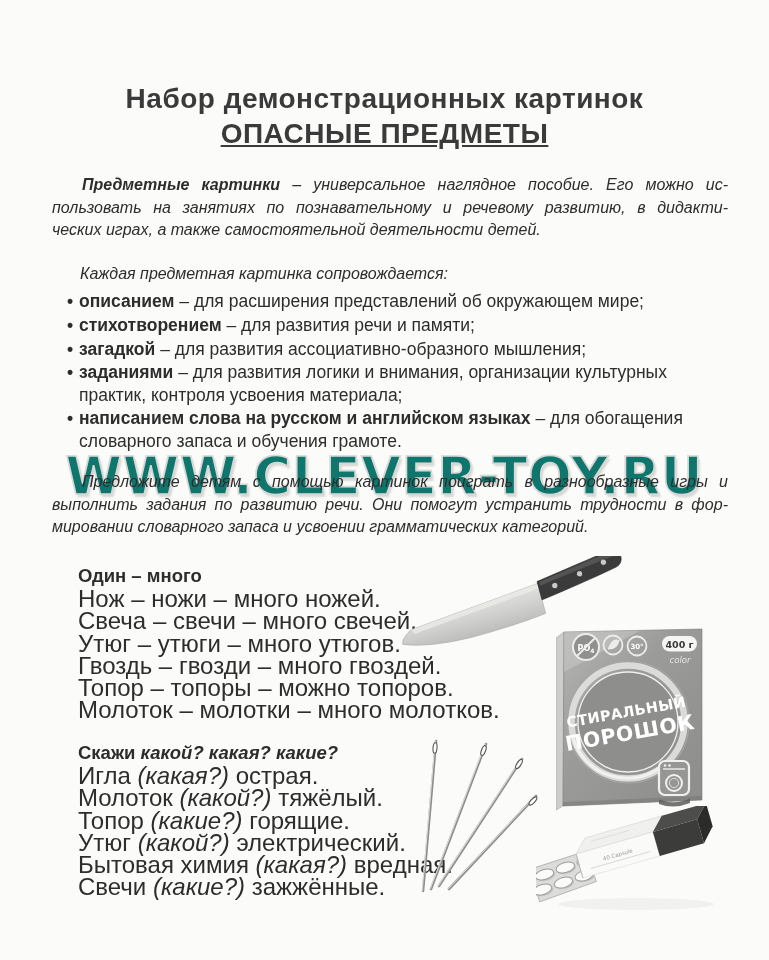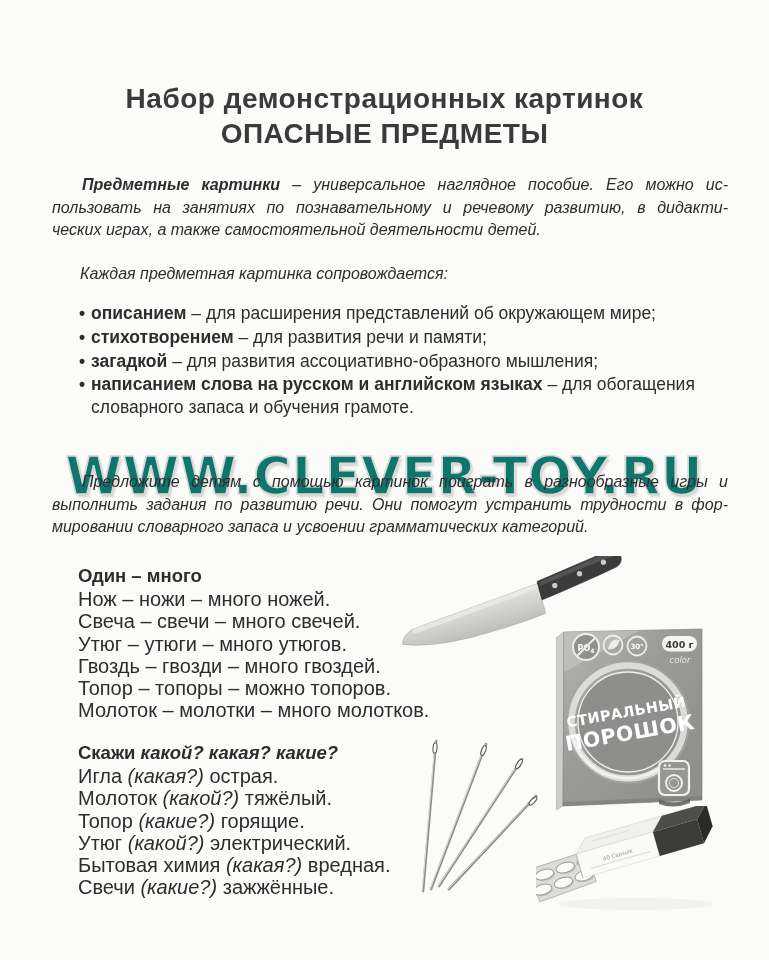--- a/index.html
+++ b/index.html
@@ -13,39 +13,39 @@
   }
   .abs{position:absolute;}
   
   .title{
     left:0;right:0;text-align:center;
     font-weight:bold;color:#3a3a3a;
     font-size:28px;letter-spacing:0.5px;line-height:28px;
     z-index:2;
   }
   .title1{top:85px;}
-  .title2{top:120px;}
+  .title2{top:120px;text-decoration:underline;}
   
   .para{left:52px;width:676px;font-size:16px;line-height:22.5px;z-index:2;font-style:italic;}
   .pline{display:block;}
   .pline.just{text-align:justify;text-align-last:justify;}
   .pline.indent{text-indent:30px;}
   .b{font-weight:bold;}
   .intro{top:174px;}
   .list-intro{top:263px;text-indent:28px;}
   .para2{top:471px;}
   
-  .bullets{left:70px;top:290px;width:660px;margin:12px;padding:0;list-style:none;
+  .bullets{left:70px;top:290px;width:660px;margin:0;padding:0;list-style:none;
     font-size:17.5px;line-height:22.3px;z-index:2;}
   .bullets li{position:relative;padding-left:9px;margin:0 0 1.5px 0;}
   .bullets li::before{content:"•";position:absolute;left:-3px;top:0;font-weight:bold;}
   .cont{display:block;}
   
   .sect-head{left:78px;font-weight:bold;font-size:18.5px;z-index:2;}
-  .sect-lines{left:78px;font-size:20px;line-height:22.3px;z-index:2;}
+  .sect-lines{left:78px;font-size:24px;line-height:22.3px;z-index:2;}
   .h1s{top:565px;}
   .l1s{top:588px;}
   .h2s{top:742px;}
   .l2s{top:765px;}
   .it{font-style:italic;}
   
   .watermark{
     top:447px;left:0;right:0;text-align:center;
     font-family:"DejaVu Sans","Liberation Sans",sans-serif;
     font-size:51px;font-weight:bold;letter-spacing:1px;
@@ -69,20 +69,21 @@
   <div class="pline just">пользовать на занятиях по познавательному и речевому развитию, в дидакти-</div>
   <div class="pline">ческих играх, а также самостоятельной деятельности детей.</div>
 </div>
 
 <div class="abs para list-intro">Каждая предметная картинка сопровождается:</div>
 
 <ul class="abs bullets">
   <li><span class="b">описанием</span><span> – для расширения представлений об окружающем мире;</span><span class="cont"></span></li>
   <li><span class="b">стихотворением</span><span> – для развития речи и памяти;</span><span class="cont"></span></li>
   <li><span class="b">загадкой</span><span> – для развития ассоциативно-образного мышления;</span><span class="cont"></span></li>
+  <li><span class="b">заданиями</span><span> – для развития логики и внимания, организации культурных</span><span class="cont">практик, контроля усвоения материала;</span></li>
   <li><span class="b">написанием слова на русском и английском языках</span><span> – для обогащения</span><span class="cont">словарного запаса и обучения грамоте.</span></li>
 </ul>
 
 <div class="abs para para2">
   <div class="pline just indent">Предложите детям с помощью картинок поиграть в разнообразные игры и</div>
   <div class="pline just">выполнить задания по развитию речи. Они помогут устранить трудности в фор-</div>
   <div class="pline">мировании словарного запаса и усвоении грамматических категорий.</div>
 </div>
 
 <div class="abs sect-head h1s">Один – много</div>

